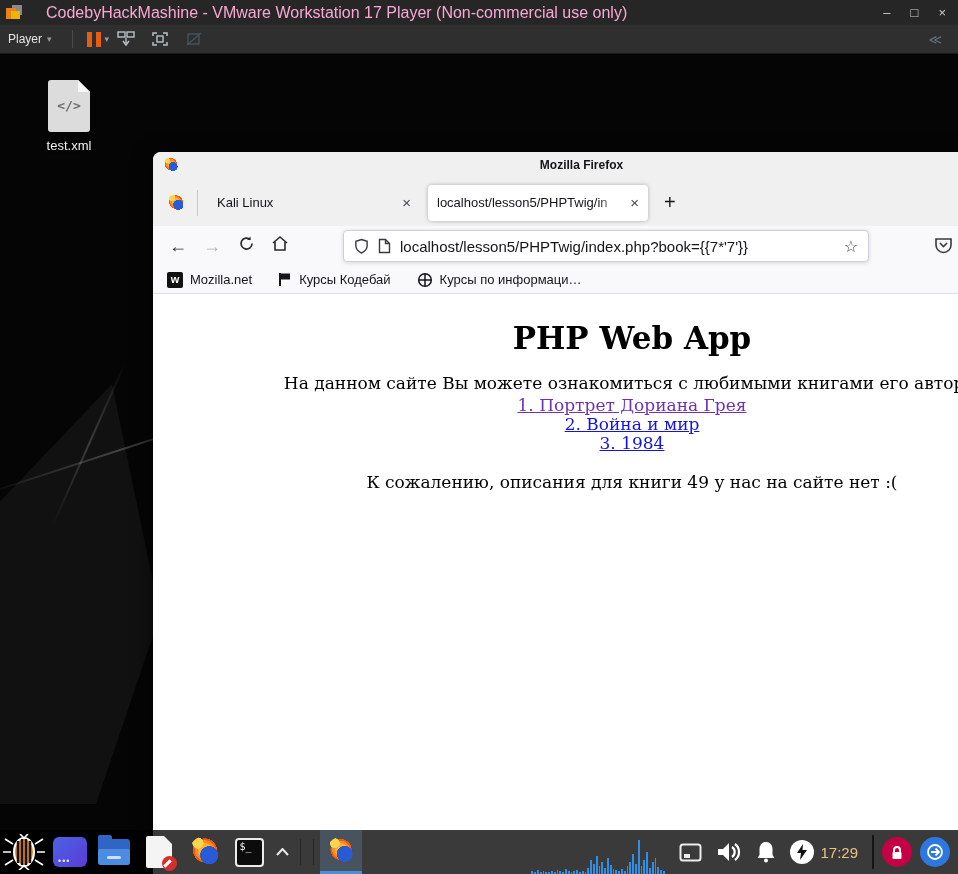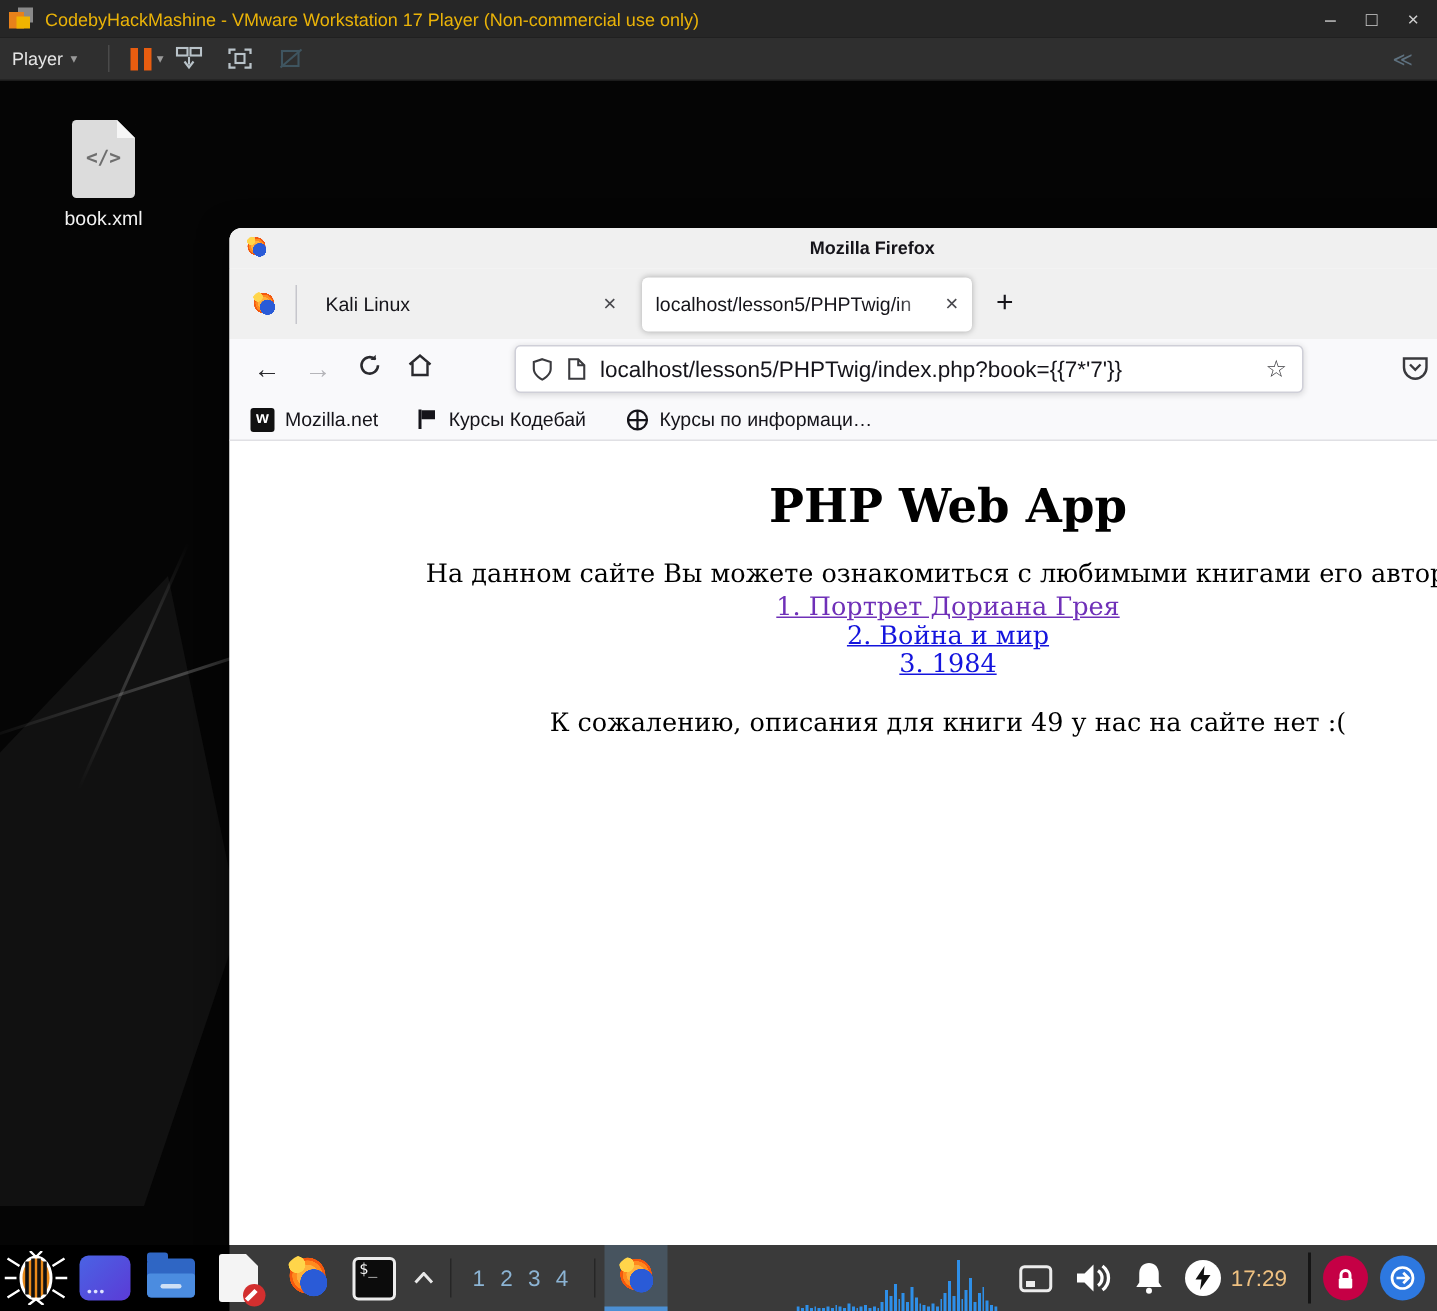--- a/index.html
+++ b/index.html
@@ -4,21 +4,21 @@
 <style>
   * { margin:0; padding:0; box-sizing:border-box; }
   html,body { width:958px; height:874px; overflow:hidden; background:#000; font-family:"Liberation Sans",sans-serif; }
 
   
   .vm-titlebar { position:absolute; left:0; top:0; width:958px; height:25px; background:#262626; display:flex; align-items:center; padding:0 6px; }
   .vm-logo { width:17px; height:15px; position:relative; margin-right:7px; }
   .vm-logo .sq1 { position:absolute; left:6px; top:0; width:10px; height:10px; background:#8a8a8a; }
   .vm-logo .sq2 { position:absolute; left:0; top:3px; width:10px; height:11px; background:#e8821a; }
   .vm-logo .sq3 { position:absolute; left:5px; top:6px; width:9px; height:8px; background:#f0b400; }
-  .vm-title { color:#eab308; font-size:12px; flex-grow:1; white-space:nowrap; }
+  .vm-title { color:#f9a8d4; font-size:16px; flex-grow:1; white-space:nowrap;margin-left:16px; }
   .vm-controls { display:flex; align-items:center; gap:20px; color:#cfcfcf; font-size:13px; padding-right:6px; }
   .vm-controls span { cursor:default; }
 
   .vm-toolbar { position:absolute; left:0; top:25px; width:958px; height:29px; background:#2f2f2f; border-bottom:1px solid #1c1c1c; display:flex; align-items:center; padding:0 8px; }
   .player-menu { color:#e6e6e6; font-size:12px; display:flex; align-items:center; gap:5px; margin-right:10px; }
   .caret { font-size:9px; color:#9a9a9a; }
   .tb-sep { width:1px; height:18px; background:#4a4a4a; margin:0 10px; }
   .pause-btn { display:flex; gap:4px; margin:0 4px; }
   .pause-btn i { display:block; width:5px; height:15px; background:#e85d10; }
   .tb-icon { margin:0 7px; display:flex; align-items:center; }
@@ -165,21 +165,21 @@
   <div class="wp-shape"></div>
   <div class="wp-line1"></div>
   <div class="wp-line2"></div>
 
   <div class="desktop-icon">
     <div class="file-glyph">
       <i class="fold"></i>
         <i class="fold2"></i>
       <div class="code">&lt;/&gt;</div>
     </div>
-    <div class="label">book.xml</div>
+    <div class="label">test.xml</div>
   </div>
 
   <div class="ff-window">
     <div class="ff-titlebar">
       <span class="ff-logo tb-logo" style="width:16px;height:16px;"></span>
       <div class="ff-window-title">Mozilla Firefox</div>
     </div>
 
     <div class="ff-tabbar">
       <span class="ff-logo" style="width:18px;height:18px;"></span>
@@ -299,21 +299,20 @@
     </div>
   <div class="tb-item" style="width:42px;">
       <div class="term-glyph">$_</div>
     </div>
   <div class="tb-item" style="width:24px;">
     <svg width="13" height="8" viewBox="0 0 13 8">
         <path d="M1 7 L6.5 1 L12 7" fill="none" stroke="#e8e8e8" stroke-width="2"></path>
       </svg>
   </div>
   <div class="panel-sep"></div>
-  <div class="tb-item pager">1 2 3 4</div>
   <div class="panel-sep"></div>
   <div class="tb-item task-ff">
       <span class="ff-logo" style="width:28px;height:28px;"></span>
     </div>
 
   <div class="graph">
       <div class="gbar" style="height: 3px;"></div>
       <div class="gbar" style="height: 2px;"></div>
       <div class="gbar" style="height: 4px;"></div>
       <div class="gbar" style="height: 2px;"></div>

